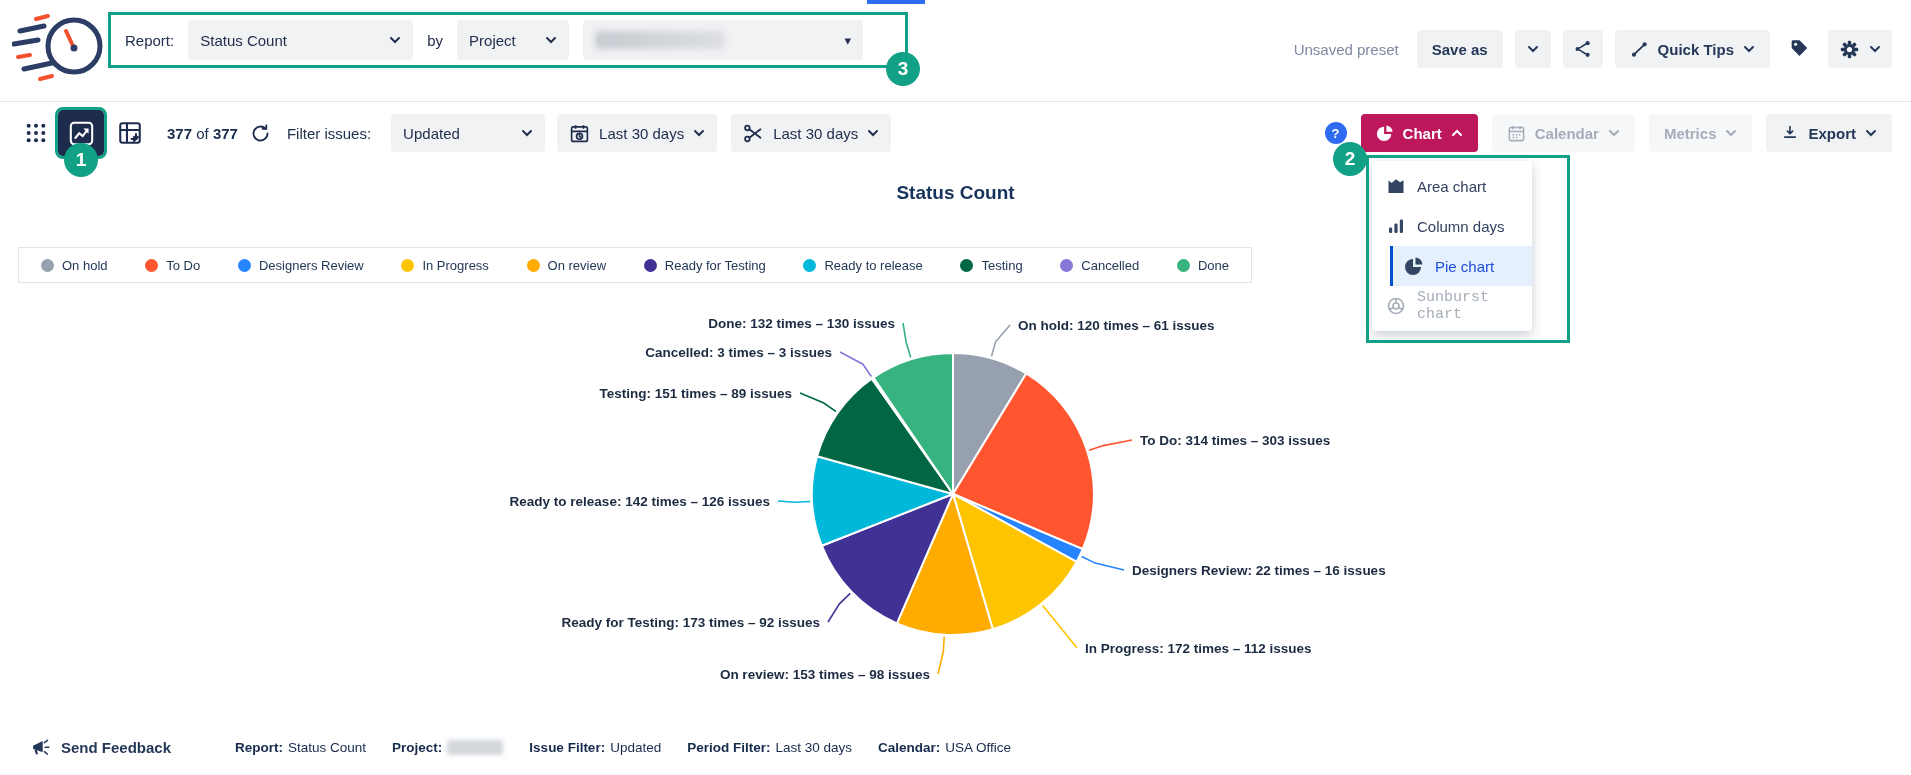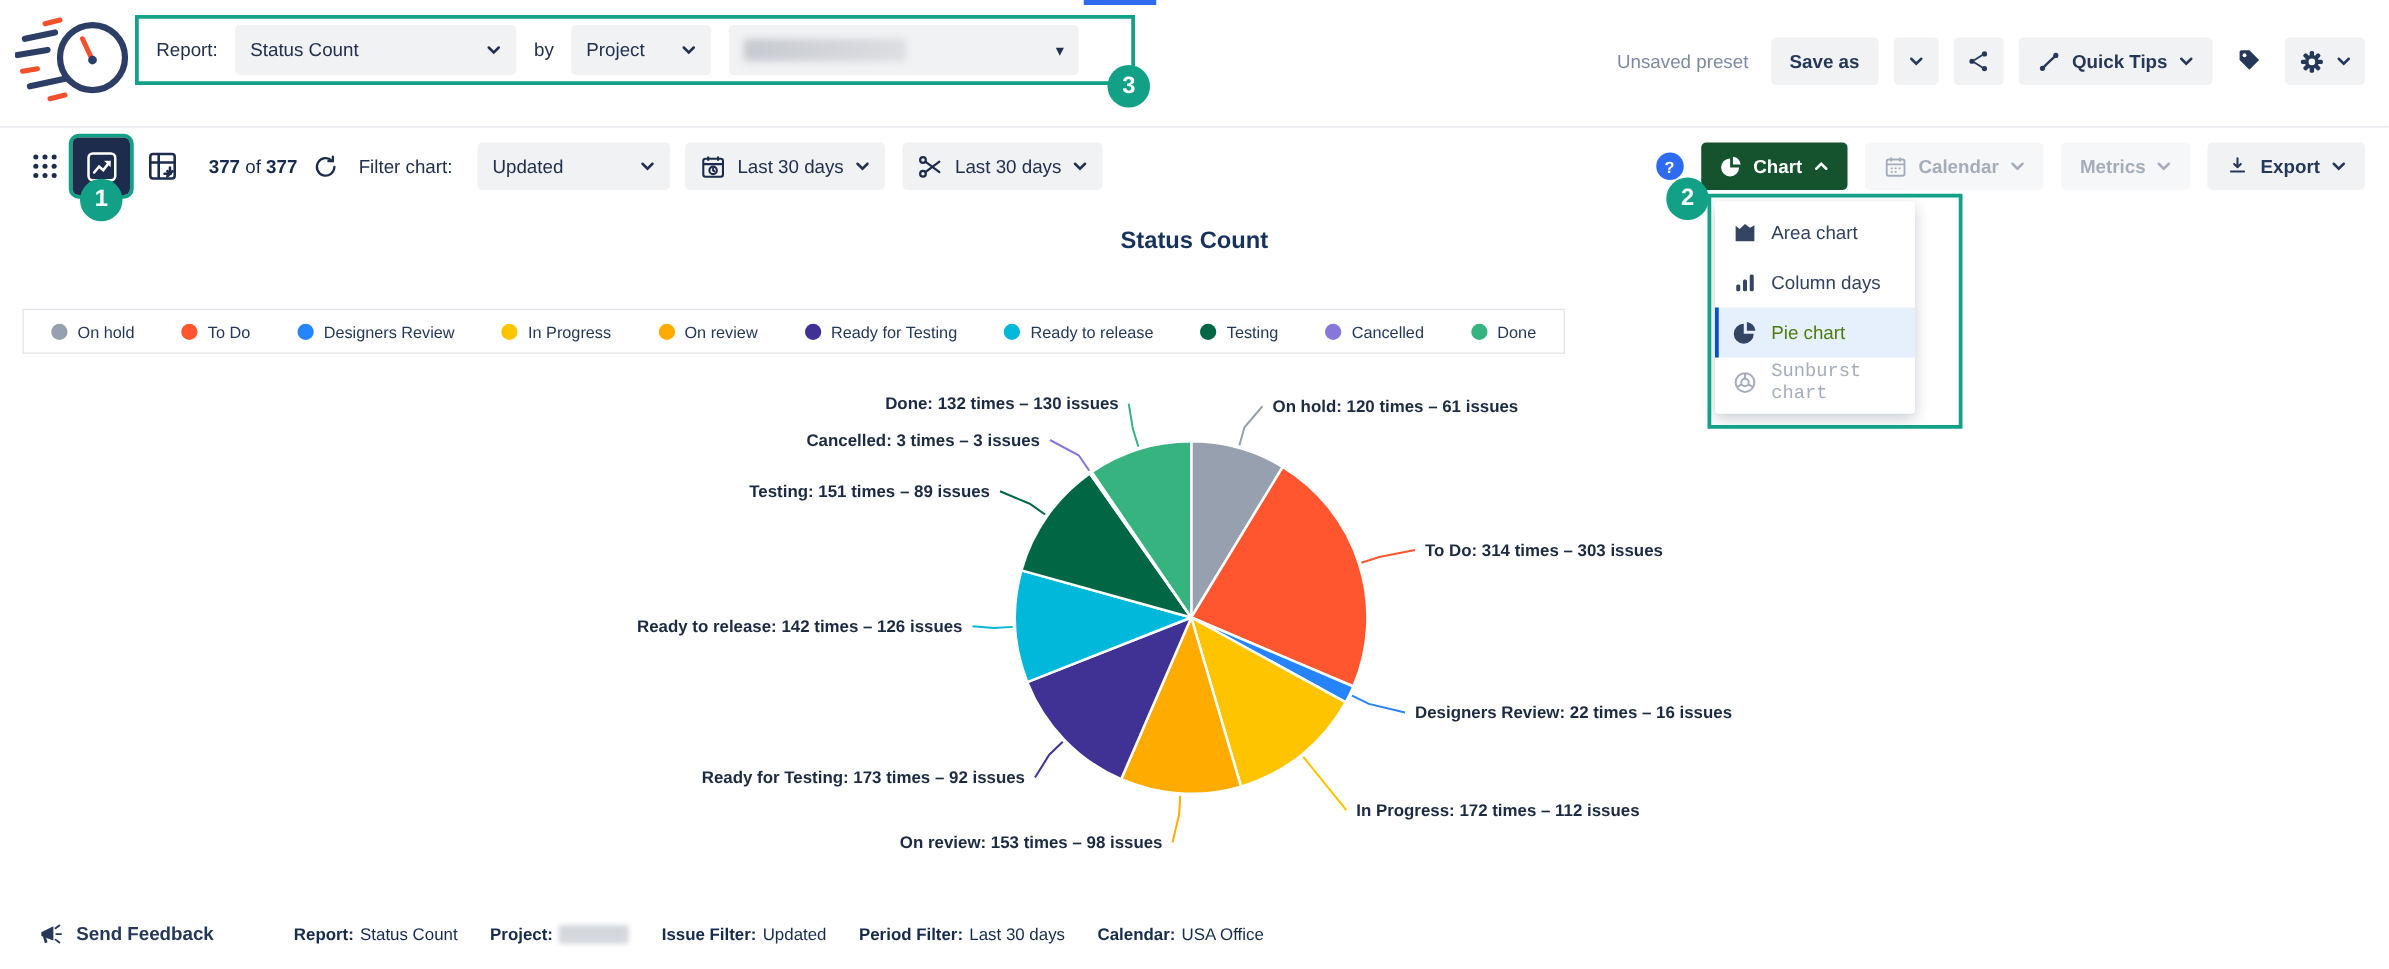--- a/index.html
+++ b/index.html
@@ -32,29 +32,29 @@
   .tb-left{position:absolute;left:25px;top:102px;height:62px;display:flex;align-items:center;}
   .icon-btn{display:inline-flex;align-items:center;justify-content:center;background:transparent;border:none;cursor:pointer;padding:0;}
   .hl1{border:3px solid #12A187;border-radius:8px;margin-left:8px;line-height:0;}
   .view-btn{width:46px;height:46px;background:#1D2B4C;border-radius:5px;display:flex;align-items:center;justify-content:center;border:none;cursor:pointer;}
   .count{font-size:15px;margin-left:24px;white-space:nowrap;}
   .count b{font-weight:700;}
   .tb-sel{height:38px;}
   .tb-right{position:absolute;right:19px;top:102px;height:62px;display:flex;align-items:center;gap:14px;}
   .help{width:22px;height:22px;border-radius:50%;background:#2E6BF0;color:#fff;font-size:13px;font-weight:700;
         display:flex;align-items:center;justify-content:center;cursor:pointer;}
-  .chart-btn{background:#14532d;color:#fff;}
+  .chart-btn{background:#be185d;color:#fff;}
 
   
   .hl2{position:absolute;left:1366px;top:155px;width:204px;height:188px;border:3px solid #12A187;box-sizing:border-box;
        pointer-events:none;z-index:22;}
   .chart-menu{position:absolute;left:1372px;top:161px;width:160px;background:#fff;border-radius:3px;
               box-shadow:0 4px 12px rgba(9,30,66,.22);padding:5px 0;z-index:21;}
   .menu-item{display:flex;align-items:center;gap:11px;height:40px;padding:0 14px;font-size:15px;color:#32415E;cursor:pointer;}
-  .menu-item.selected{background:#E6EFFC;border-left:3px solid #0052CC;padding-left:11px;color:#4d7c0f;}
+  .menu-item.selected{background:#E6EFFC;border-left:3px solid #0052CC;padding-left:11px;color:#1d4ed8;margin-left:18px;}
   .menu-item.disabled{color:#A5ADBA;cursor:default;font-family:Liberation Mono, monospace;}
   .menu-item .mi-icon{display:inline-flex;width:20px;justify-content:center;}
 
   
   .badge{position:absolute;width:34px;height:34px;border-radius:50%;background:#12A187;color:#fff;font-size:19px;
          font-weight:700;display:flex;align-items:center;justify-content:center;z-index:30;}
 
   
   .chart-title{position:absolute;left:0;top:182px;width:100%;text-align:center;font-size:19px;font-weight:700;color:#17325C;}
   .legend{position:absolute;left:18px;top:247px;width:1234px;height:36px;border:1px solid #E2E4E9;background:#fff;
@@ -206,21 +206,21 @@
           <path d="M15.6 19.4l2-1.9-2-1.9M19.4 15.6l-1.9 2-1.9-2" stroke-linecap="round" stroke-linejoin="round"></path>
         </svg>
     </button>
     <span class="count"><b>377</b> <span>of</span> <b>377</b></span>
     <button class="icon-btn" style="margin-left:12px;">
       <svg width="21" height="21" viewBox="0 0 24 24" fill="none" stroke="#1D2B4C" stroke-width="2.1" stroke-linecap="round">
           <path d="M20 12a8 8 0 1 1-2.3-5.6"></path>
           <path d="M18.6 2.7v4.1h-4.1"></path>
         </svg>
     </button>
-    <span class="fld-label" style="margin-left:16px;">Filter chart:</span>
+    <span class="fld-label" style="margin-left:16px;">Filter issues:</span>
     <div class="select tb-sel" style="width:154px;margin-left:20px;">
       <span class="sel-text">Updated</span>
       <svg width="12" height="8" viewBox="0 0 12 8" fill="none" stroke="#22304E" stroke-width="2" stroke-linecap="round">
           <path d="M2 2l4 4 4-4"></path>
         </svg>
     </div>
     <div class="select tb-sel" style="margin-left:12px;gap:9px;">
       <svg width="21" height="21" viewBox="0 0 24 24" fill="none" stroke="#1D2B4C" stroke-width="1.9">
           <rect x="3" y="4.5" width="18" height="16.5" rx="2"></rect>
           <path d="M7.5 2.5v4M16.5 2.5v4M3 9.5h18"></path>

